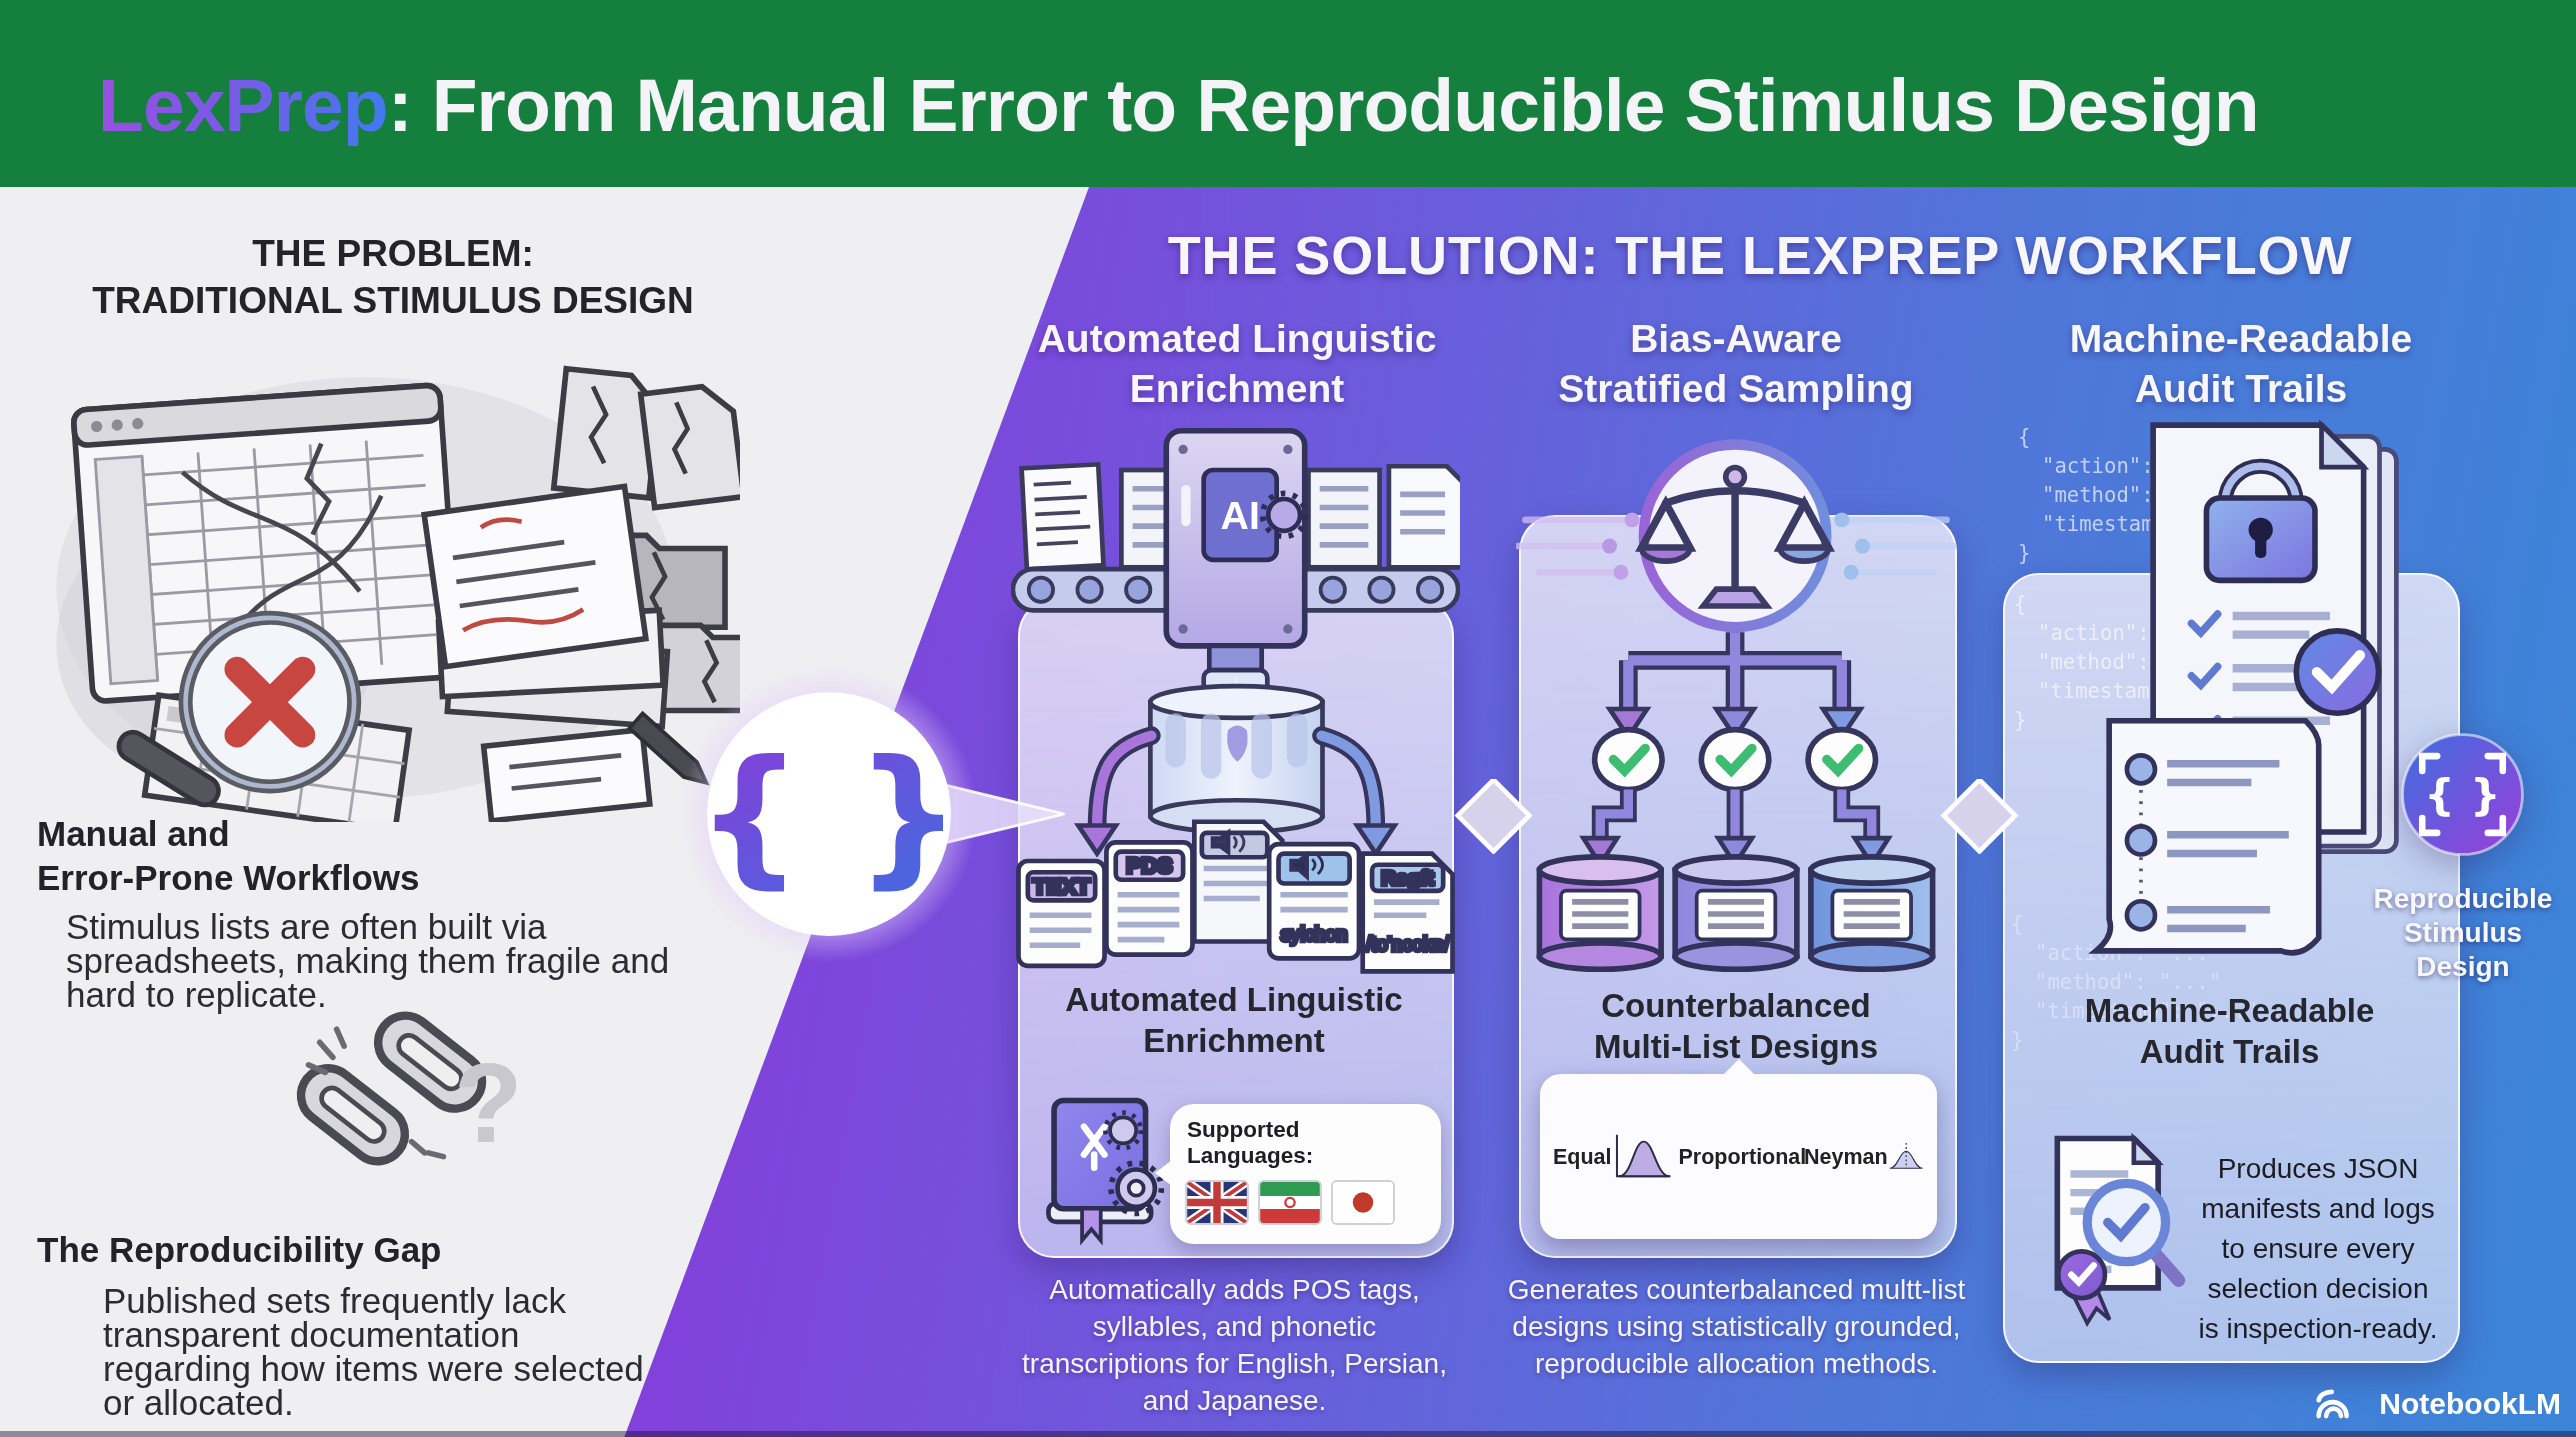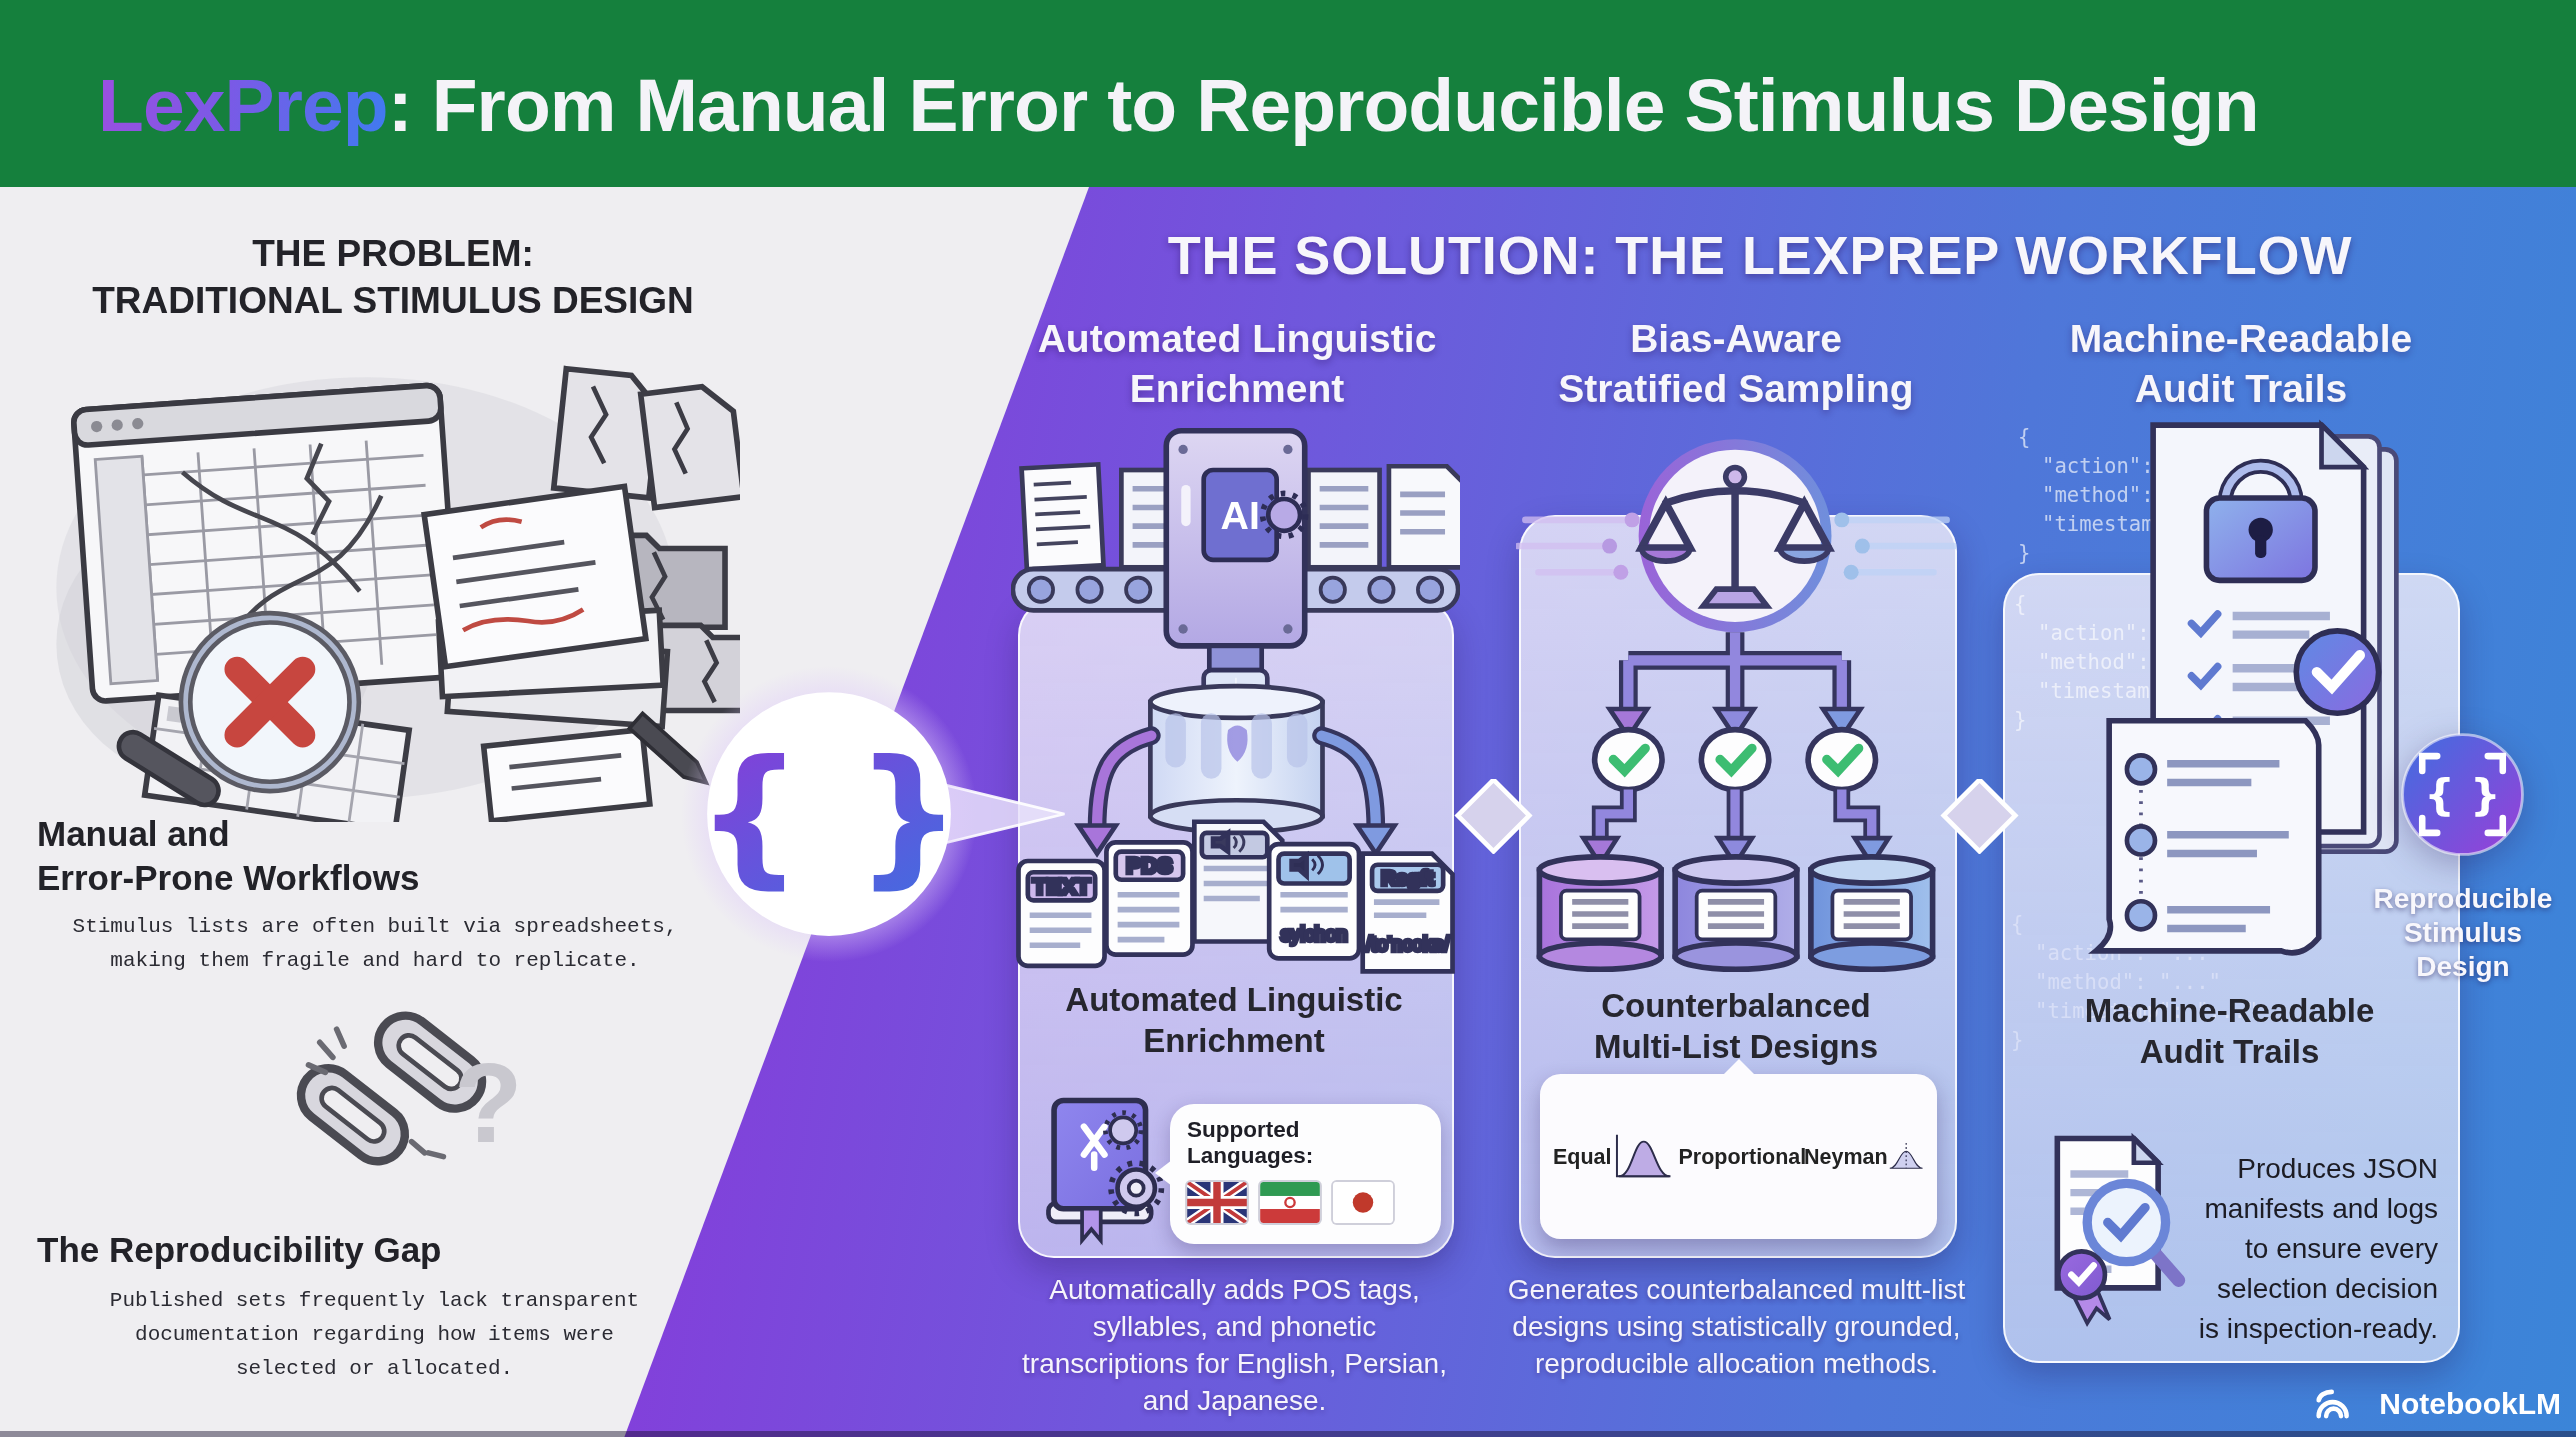--- a/index.html
+++ b/index.html
@@ -15,21 +15,21 @@
   
   .main{position:absolute;left:0;top:187px;width:2576px;height:1251px;
       background:linear-gradient(100deg,#9a1fd9 0%,#8a36da 22%,#6f58dc 48%,#4f77d9 74%,#3b85d8 100%);}
   .problem-panel{position:absolute;left:0;top:0;width:2576px;height:1251px;
       background:#efeef1;clip-path:polygon(0 0,1089px 0,624px 100%,0 100%);
       }
   .p-head{position:absolute;left:56px;top:43px;width:674px;text-align:center;
       font-size:37px;line-height:47px;font-weight:700;color:#232329;}
   .p-sub-title{position:absolute;width:674px;text-align:left;font-size:35px;line-height:44px;
       font-weight:700;color:#222228;}
-  .p-body{position:absolute;text-align:center;font-size:21px;line-height:34px;color:#2b2b33;font-family:Liberation Mono, monospace;}
+  .p-body{position:absolute;text-align:left;font-size:35px;line-height:34px;color:#2b2b33;}
   
   .s-head{position:absolute;left:1086px;top:37px;width:1348px;text-align:center;
       font-size:54px;font-weight:700;color:#f7f6fb;letter-spacing:0.9px;
       text-shadow:0 2.8px 7.5px rgba(40,16,90,.45);}
   .col-head{position:absolute;width:440px;text-align:center;font-size:39px;line-height:50px;
       font-weight:700;color:#f7f6fb;text-shadow:0 2.8px 7.5px rgba(40,16,90,.4);}
   .lane{position:absolute;border-radius:36px;border:2.8px solid rgba(255,255,255,.85);
       background:linear-gradient(180deg,rgba(238,236,249,.82),rgba(223,227,246,.68));
       box-shadow:0 13px 32px rgba(35,18,80,.28);}
   .caption{position:absolute;text-align:center;font-size:33px;line-height:41px;
@@ -54,21 +54,21 @@
       border-right:17px solid #fdfdfe;}
   .lang-label{font-size:22.5px;font-weight:700;color:#1e1e26;}
   .flag-row{display:flex;gap:13px;margin-top:13px;}
   .flag{width:60px;height:41px;border-radius:3.7px;overflow:hidden;box-shadow:0 0 0 1.9px #cfcfda;}
   
   .code{position:absolute;font-family:"DejaVu Sans Mono",monospace;font-size:20.6px;
       line-height:29px;color:rgba(255,255,255,.82);white-space:pre;}
   .code .ind{padding-left:24px;}
   
   .audit-body{position:absolute;left:2198px;top:962px;width:240px;font-size:28px;
-      line-height:40px;color:#1c1c24;text-align:right;}
+      line-height:40px;color:#1c1c24;text-align:center;}
   
   .badge-text{position:absolute;left:2357px;top:695px;width:212px;text-align:center;
       font-size:28px;line-height:34px;font-weight:700;color:#f8f7fc;
       text-shadow:0 1.9px 5.6px rgba(30,20,80,.5);}
   
   .footer-brand{position:absolute;right:15px;top:1200px;display:flex;align-items:center;gap:25px;
       color:#fff;font-size:30px;font-weight:700;}
   .bottom-strip{position:absolute;left:0;bottom:0;width:2576px;height:6.6px;
       background:rgba(24,15,46,.45);}
   svg{display:block;}

